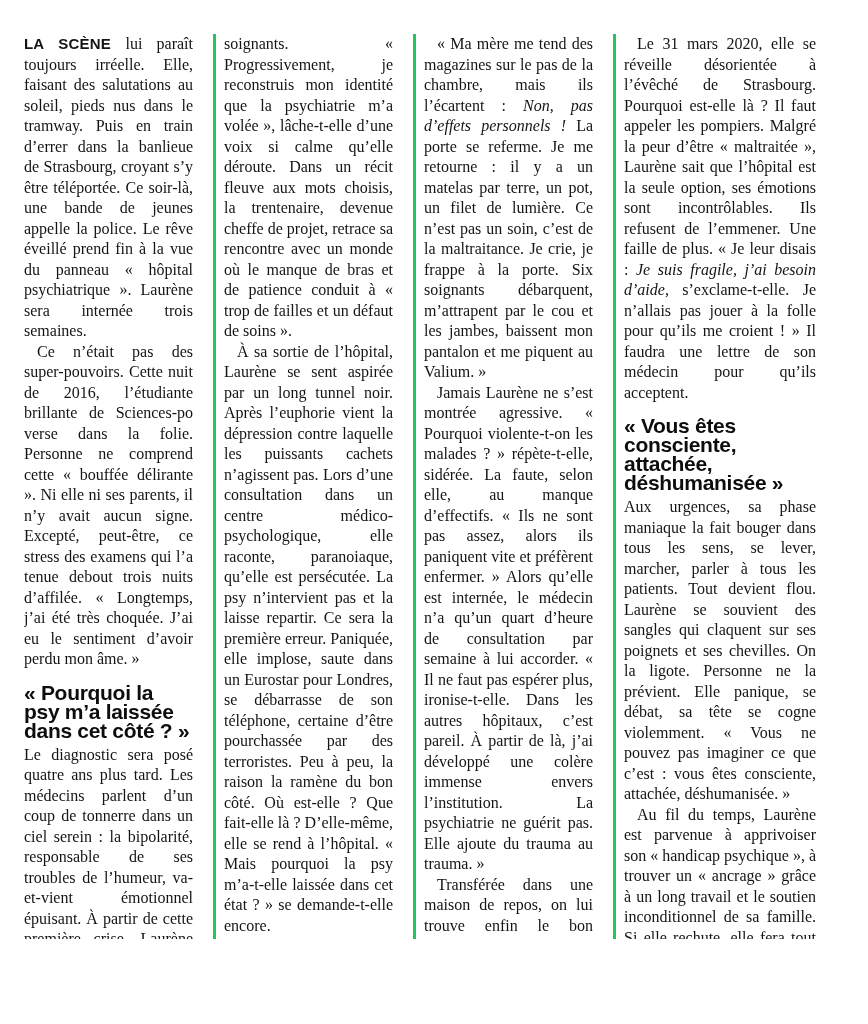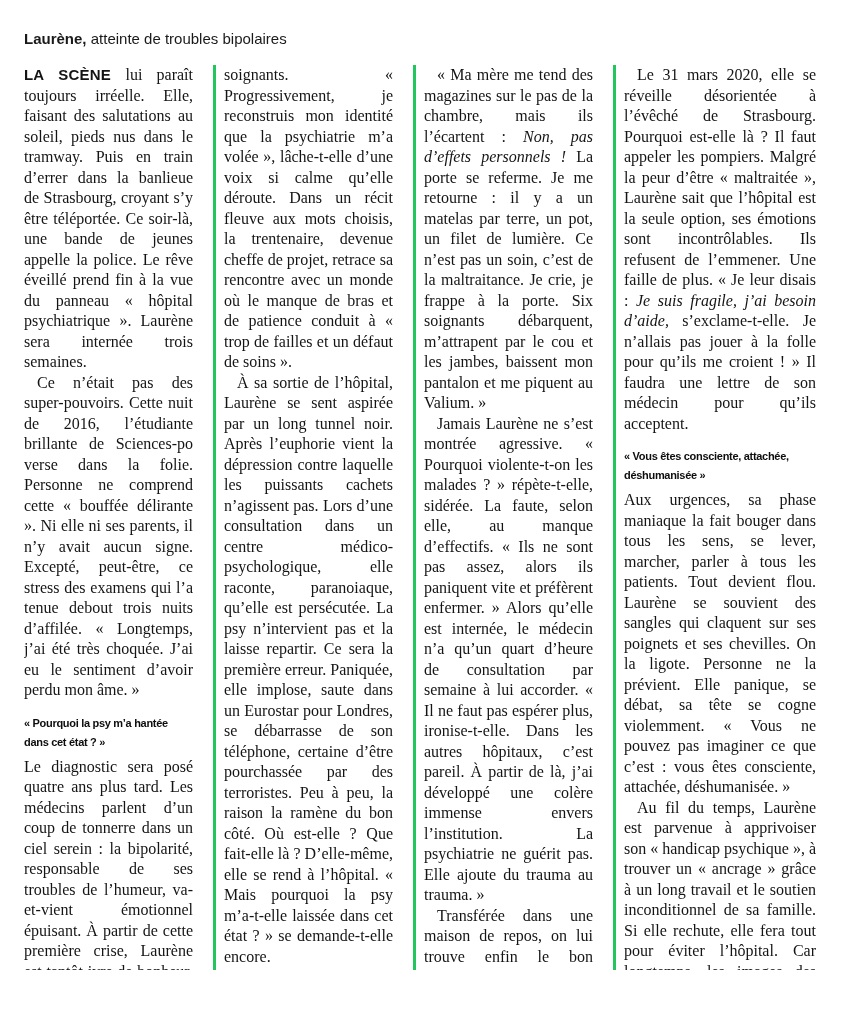--- a/index.html
+++ b/index.html
@@ -90,45 +90,42 @@
   .seg-lead {
     font-family: "Liberation Sans", sans-serif;
     font-weight: 700;
     font-size: 15px;
     letter-spacing: 0.2px;
   }
   .seg-i { font-style: italic; margin-top: 15px; }
   .subhead {
     font-family: "Liberation Sans", sans-serif;
     font-weight: 700;
-    font-size: 11px;
+    font-size: 21px;
     line-height: 19px;
     letter-spacing: -0.3px;
     color: #0d0d0d;
     margin: 13px 0 5px 0;
     text-align: left;
     hyphens: none;
     -webkit-hyphens: none;
   }
 </style>
 </head>
 <body>
 
 <div class="page">
 
 
-  <div class="byline">
-    <span class="name">Laurène,</span><span> atteinte de troubles bipolaires</span>
-  </div>
 
   <div class="columns">
     <div class="col">
         <p class="para opening"><span class="seg-lead">LA SCÈNE </span>lui paraît toujours irréelle. Elle, faisant des salutations au soleil, pieds nus dans le tramway. Puis en train d’errer dans la banlieue de Strasbourg, croyant s’y être téléportée. Ce soir-là, une bande de jeunes appelle la police. Le rêve éveillé prend fin à la vue du panneau « hôpital psychiatrique ». Laurène sera internée trois semaines.</p>
         <p class="para para">Ce n’était pas des super-pouvoirs. Cette nuit de 2016, l’étudiante brillante de Sciences-po verse dans la folie. Personne ne comprend cette « bouffée délirante ». Ni elle ni ses parents, il n’y avait aucun signe. Excepté, peut-être, ce stress des examens qui l’a tenue debout trois nuits d’affilée. « Longtemps, j’ai été très choquée. J’ai eu le sentiment d’avoir perdu mon âme. »</p>
-        <h3 class="subhead">« Pourquoi la psy m’a hantée dans cet état ? »</h3>
+        <h3 class="subhead">« Pourquoi la psy m’a laissée dans cet côté ? »</h3>
         <p class="para para-flush">Le diagnostic sera posé quatre ans plus tard. Les médecins parlent d’un coup de tonnerre dans un ciel serein : la bipolarité, responsable de ses troubles de l’humeur, va-et-vient émotionnel épuisant. À partir de cette première crise, Laurène est tantôt ivre de bonheur, tantôt désespérée. Des troubles qui oblitèrent son jugement, décuplent son activité cérébrale. Comme l’impression d’être hors de soi. Entre les deux, la phase de rémission lui laisse peu de répit.</p>
       </div>
     <div class="col">
         <p class="para cont">soignants. « Progressivement, je reconstruis mon identité que la psychiatrie m’a volée », lâche-t-elle d’une voix si calme qu’elle déroute. Dans un récit fleuve aux mots choisis, la trentenaire, devenue cheffe de projet, retrace sa rencontre avec un monde où le manque de bras et de patience conduit à « trop de failles et un défaut de soins ».</p>
         <p class="para para">À sa sortie de l’hôpital, Laurène se sent aspirée par un long tunnel noir. Après l’euphorie vient la dépression contre laquelle les puissants cachets n’agissent pas. Lors d’une consultation dans un centre médico-psychologique, elle raconte, paranoiaque, qu’elle est persécutée. La psy n’intervient pas et la laisse repartir. Ce sera la première erreur. Paniquée, elle implose, saute dans un Eurostar pour Londres, se débarrasse de son téléphone, certaine d’être pourchassée par des terroristes. Peu à peu, la raison la ramène du bon côté. Où est-elle ? Que fait-elle là ? D’elle-même, elle se rend à l’hôpital. « Mais pourquoi la psy m’a-t-elle laissée dans cet état ? » se demande-t-elle encore.</p>
         <p class="para para-flush">De retour en France, fin juin 2016, le moulin infernal des idées noires reprend. Nouvelle rechute. Cette fois, elle est internée. Les soignants jugent le risque de suicide élevé, ils la mettent à l’isolement plusieurs jours. Sans le lui expliquer, ce qui est contraire à la</p>
       </div>
     <div class="col">
         <p class="para para">« Ma mère me tend des magazines sur le pas de la chambre, mais ils l’écartent : <span class="seg-i">Non, pas d’effets personnels !</span> La porte se referme. Je me retourne : il y a un matelas par terre, un pot, un filet de lumière. Ce n’est pas un soin, c’est de la maltraitance. Je crie, je frappe à la porte. Six soignants débarquent, m’attrapent par le cou et les jambes, baissent mon pantalon et me piquent au Valium. »</p>
         <p class="para para">Jamais Laurène ne s’est montrée agressive. « Pourquoi violente-t-on les malades ? » répète-t-elle, sidérée. La faute, selon elle, au manque d’effectifs. « Ils ne sont pas assez, alors ils paniquent vite et préfèrent enfermer. » Alors qu’elle est internée, le médecin n’a qu’un quart d’heure de consultation par semaine à lui accorder. « Il ne faut pas espérer plus, ironise-t-elle. Dans les autres hôpitaux, c’est pareil. À partir de là, j’ai développé une colère immense envers l’institution. La psychiatrie ne guérit pas. Elle ajoute du trauma au trauma. »</p>

